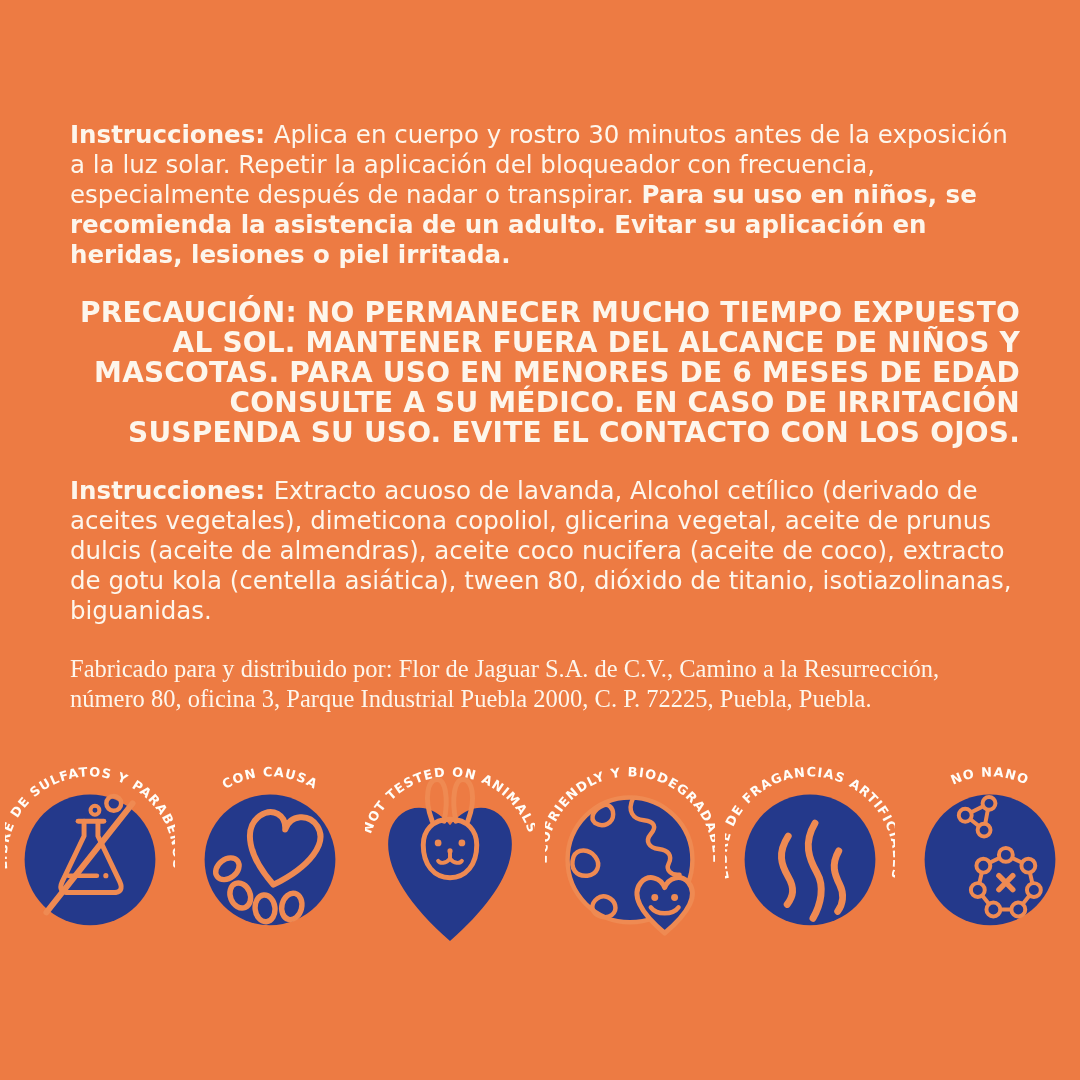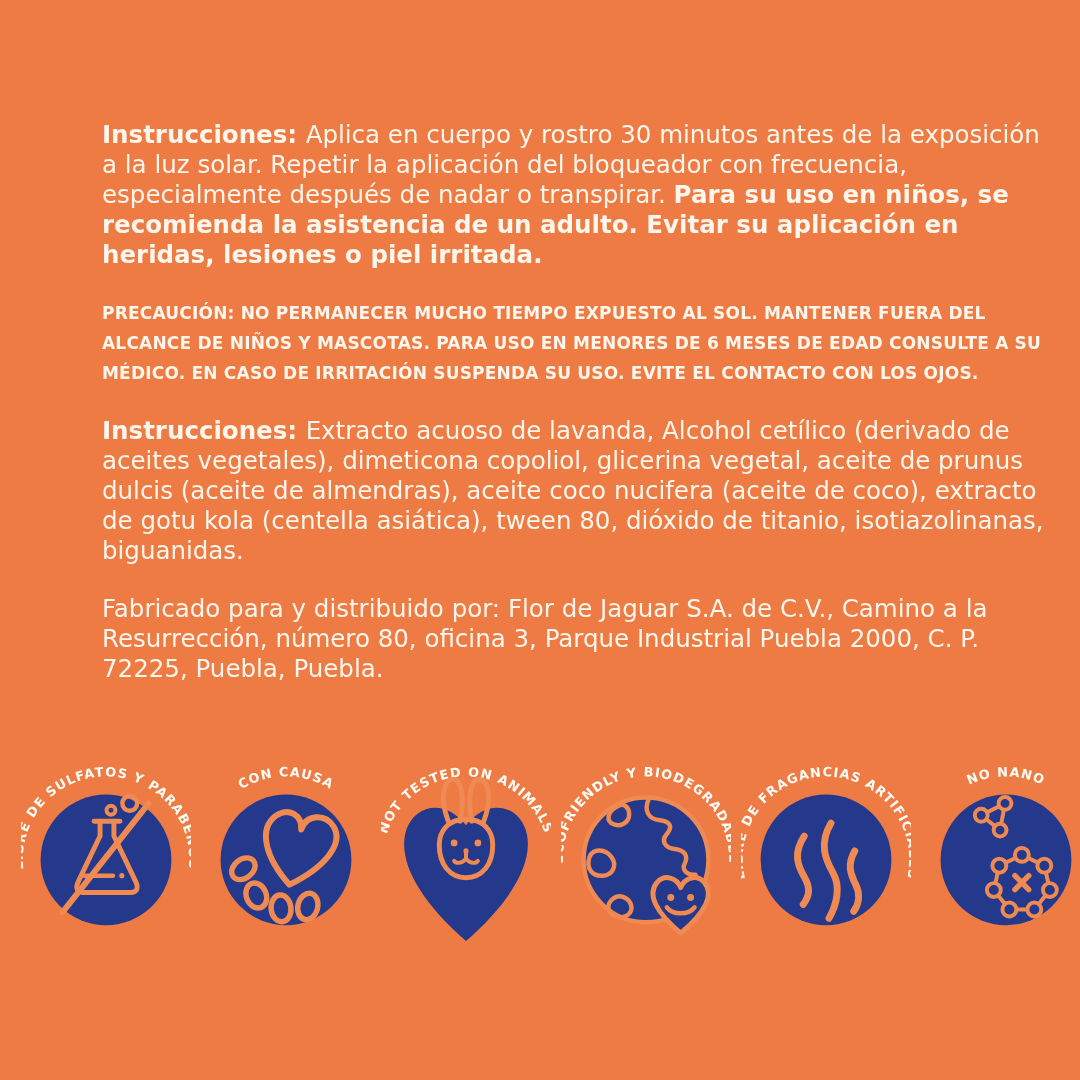--- a/index.html
+++ b/index.html
@@ -2,29 +2,29 @@
 <html><head>
 <meta charset="utf-8">
 <style>
   html,body{margin:0;padding:0;}
   body{
     width:1080px;height:1080px;
     background:#ED7B43;
     font-family:"DejaVu Sans","Liberation Sans",sans-serif;
     position:relative;overflow:hidden;
   }
-  .canvas{position:absolute;inset:0;margin-left:32px;}
+  .canvas{position:absolute;inset:0;}
   .label-text{
     position:absolute;left:70px;top:120px;width:950px;
     color:#FDF6EC;font-size:24.5px;line-height:30px;
   }
   .label-text p{margin:0 0 28px 0;}
   .label-text .b{font-weight:700;}
-  p.caps{font-weight:700;font-size:17px;letter-spacing:0.2px;}
-  p.manufacturer{margin-top:14px;}
+  p.caps{font-weight:700;font-size:28px;letter-spacing:0.2px;text-align:right;}
+  p.manufacturer{margin-top:14px;font-family:Liberation Serif, serif;}
   .badges{
     position:absolute;left:0;right:0;top:734px;
     display:flex;justify-content:center;gap:10px;
   }
   .badge{width:170px;flex:0 0 auto;}
   .arc-label{
     font-family:"DejaVu Sans","Liberation Sans",sans-serif;
     font-weight:700;font-size:13px;letter-spacing:1.1px;fill:#FFFDF8;
   }
   svg{display:block;}

